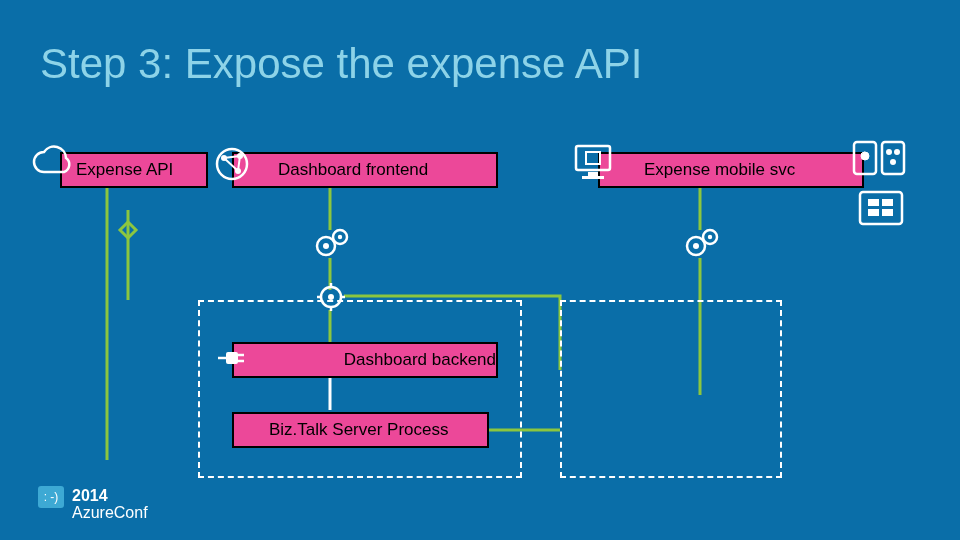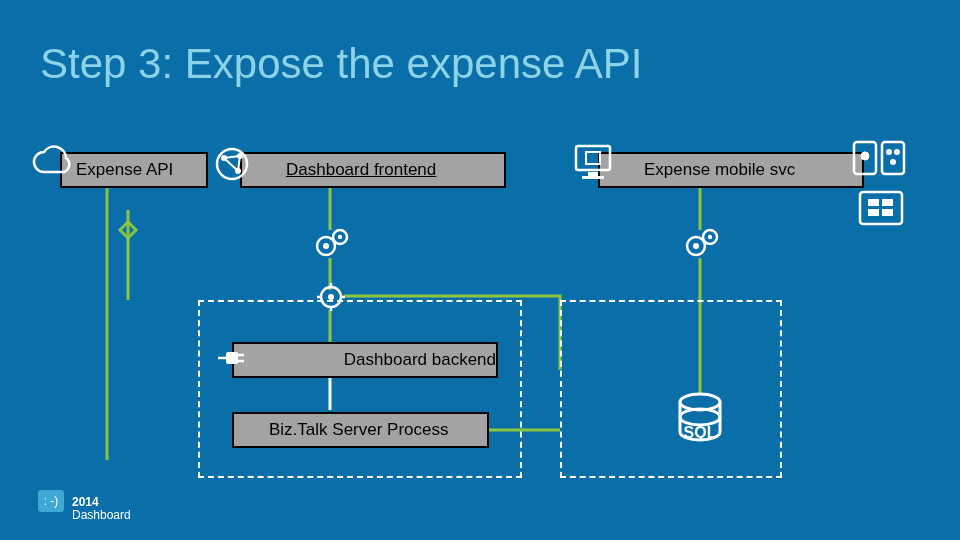--- a/index.html
+++ b/index.html
@@ -1,24 +1,24 @@
 <!DOCTYPE html>
 <html><head>
 <meta charset="utf-8">
 <style>
   html,body{margin:0;padding:0;width:960px;height:540px;background:#0a6ea8;font-family:"Segoe UI",Arial,sans-serif;overflow:hidden;}
   .slide{position:relative;width:960px;height:540px;}
   .title{position:absolute;left:40px;top:40px;color:#8dd3e8;font-size:42px;font-weight:300;}
-  .box{position:absolute;background:#a3a3a3;border:2px solid #000;display:flex;align-items:center;padding-left:44px;font-size:17px;color:#000;}
+  .box{position:absolute;background:#ec4899;border:2px solid #000;display:flex;align-items:center;padding-left:44px;font-size:17px;color:#000;}
   .dashed{position:absolute;border:2px dashed #fff;}
   svg.wires{position:absolute;left:0;top:0;width:960px;height:540px;}
   .ico{position:absolute;}
   .footer{position:absolute;left:38px;bottom:18px;display:flex;align-items:center;gap:8px;}
   .footer .badge{width:26px;height:22px;background:#3da9d4;border-radius:3px;display:flex;align-items:center;justify-content:center;color:#fff;font-size:12px;}
-  .footer .txt{color:#fff;font-size:12px;line-height:1.1;margin-top:15px;}
+  .footer .txt{color:#fff;font-size:16px;line-height:1.1;margin-top:15px;}
   .footer .txt b{font-weight:600;}
 </style>
 </head>
 <body>
 
 <div class="slide">
   <div class="title">Step 3: Expose the expense API</div>
 
   <svg class="wires">
 
@@ -45,21 +45,21 @@
     </g>
 
     <g stroke="#fff" stroke-width="3" fill="none">
       <line x1="330" y1="378" x2="330" y2="410"></line>
     </g>
   </svg>
 
   <div class="box" style="left:60px;top:152px;width:130px;height:32px;padding-left:14px;">
       <span>Expense API</span>
     </div>
-  <div class="box" style="left:240px;top:152px;width:218px;height:32px;text-decoration:underline;">
+  <div class="box" style="left:232px;top:152px;width:218px;height:32px;">
       <span>Dashboard frontend</span>
     </div>
   <div class="box" style="left:598px;top:152px;width:218px;height:32px;text-align:right;">
       <span>Expense mobile svc</span>
     </div>
 
   <div class="dashed" style="left:198px;top:300px;width:320px;height:174px;"></div>
   <div class="dashed" style="left:560px;top:300px;width:218px;height:174px;"></div>
 
   <div class="box" style="left:232px;top:342px;width:218px;height:32px;justify-content:flex-end;">
@@ -130,26 +130,18 @@
       </g>
     </svg>
 
   <svg class="ico" style="left:216px;top:344px;width:30px;height:28px" viewBox="0 0 30 28">
       <rect x="10" y="8" width="12" height="12" rx="2" fill="#fff"></rect>
       <line x1="22" y1="11" x2="28" y2="11" stroke="#fff" stroke-width="2.5"></line>
       <line x1="22" y1="17" x2="28" y2="17" stroke="#fff" stroke-width="2.5"></line>
       <line x1="2" y1="14" x2="10" y2="14" stroke="#fff" stroke-width="2.5"></line>
     </svg>
 
-  <div class="ico" style="left:650px;top:392px;width:100px;text-align:center">
-    <svg width="52" height="54" viewBox="0 0 52 54" style="display:block;margin:0 auto">
-        <ellipse cx="26" cy="10" rx="20" ry="8" fill="none" stroke="#fff" stroke-width="3"></ellipse>
-        <path d="M6 10v30c0 4.4 9 8 20 8s20-3.6 20-8V10" fill="none" stroke="#fff" stroke-width="3"></path>
-        <ellipse cx="26" cy="25" rx="20" ry="8" fill="none" stroke="#fff" stroke-width="3"></ellipse>
-      </svg>
-    <div style="color:#fff;font-weight:700;font-size:16px;margin-top:-22px">SQL</div>
-  </div>
 
   <div class="footer">
     <div class="badge">: -)</div>
-    <div class="txt"><b>2014</b><br><span>Dashboard</span></div>
+    <div class="txt"><b>2014</b><br><span>AzureConf</span></div>
   </div>
 </div>
 
 </body></html>

